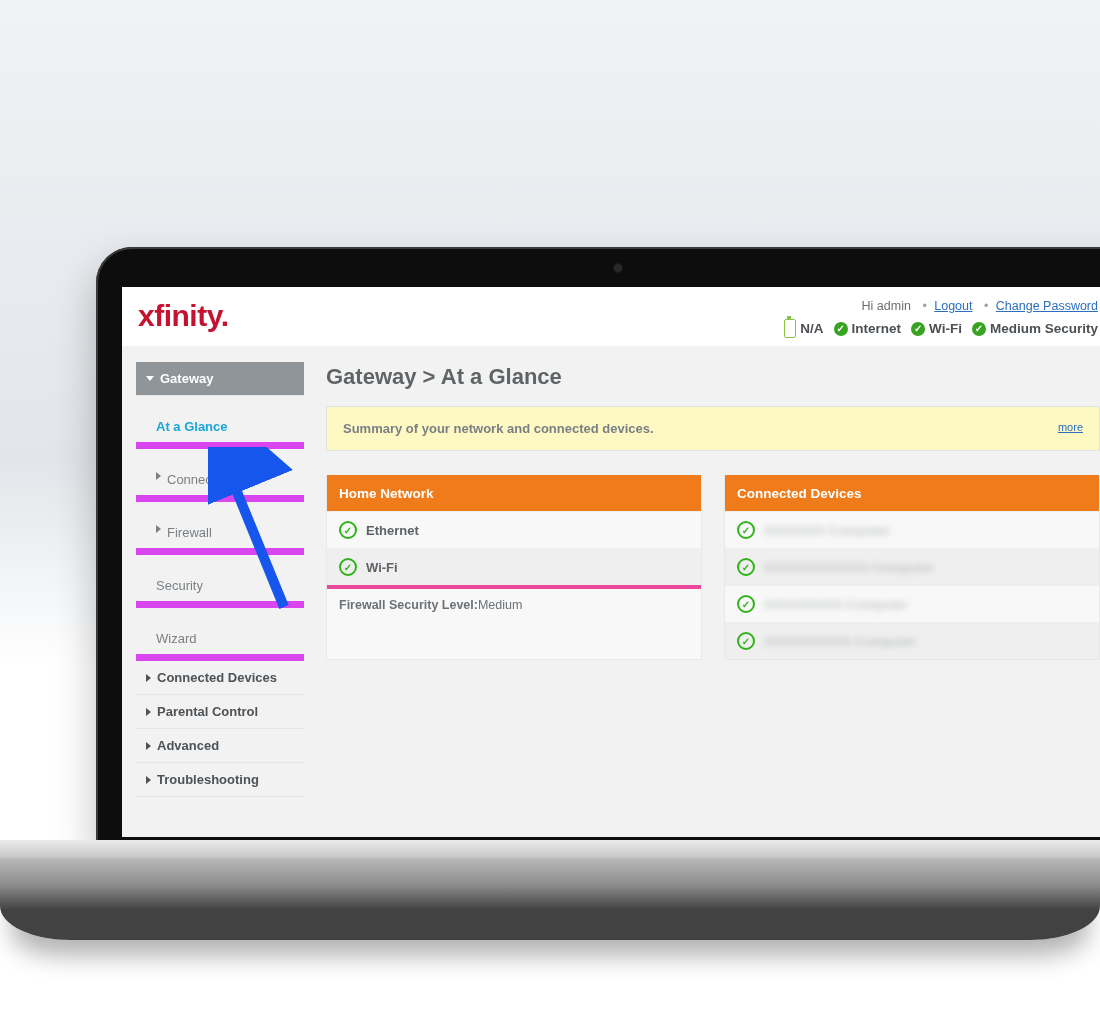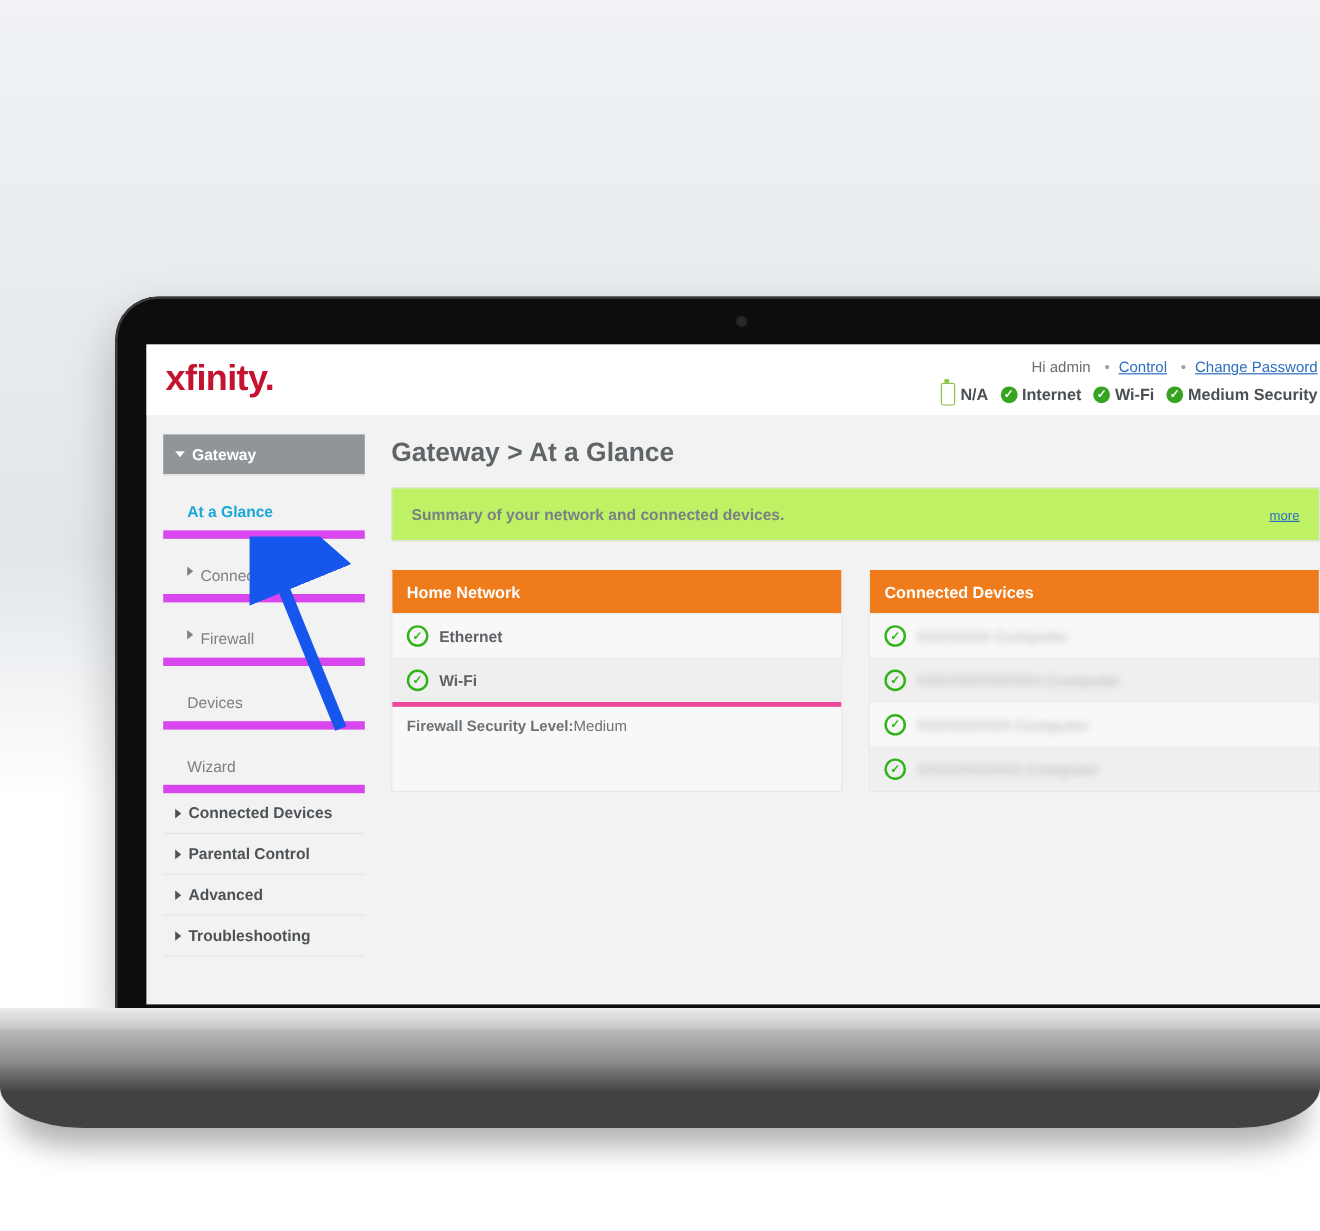--- a/index.html
+++ b/index.html
@@ -71,22 +71,22 @@
   .sb-group{font-weight:bold;padding:9px 10px;border-bottom:1px solid #e3e5e7;cursor:pointer;display:flex;align-items:center;gap:6px;}
   .sb-group.active{background:#8f9599;color:#fff;}
   .sb-sub{padding:23px 10px 8px 20px;border-bottom:7px solid #d946ef;color:#7b8085;cursor:pointer;display:flex;align-items:flex-start;gap:6px;}
   .sb-sub.active{color:#19a7d8;font-weight:bold;}
   .caret{display:inline-block;width:0;height:0;}
   .caret.down{border-left:4px solid transparent;border-right:4px solid transparent;border-top:5px solid currentColor;}
   .caret.right{border-top:4px solid transparent;border-bottom:4px solid transparent;border-left:5px solid currentColor;}
   .main{flex:1;min-width:0;}
   .page-title{font-size:22px;font-weight:bold;color:#5f6467;margin:2px 0 16px 0;}
   .summary-bar{
-    background:#bef264;border:1px solid #e1e3e5;padding:14px 16px;
-    display:flex;justify-content:space-between;align-items:flex-end;color:#7a7f83;font-size:13px;font-weight:600;
+    background:#fef9c3;border:1px solid #e1e3e5;padding:14px 16px;
+    display:flex;justify-content:space-between;align-items:flex-start;color:#7a7f83;font-size:13px;font-weight:600;
   }
   .summary-bar a{color:#2d6fbf;font-size:11px;text-decoration:underline;font-weight:normal;}
   .panels{display:flex;gap:22px;margin-top:24px;}
   .panel{flex:1;background:#f8f8f8;border:1px solid #e7e8ea;border-top:none;}
   .panel-h{background:#ef7b1a;color:#fff;font-weight:bold;padding:10px 12px;font-size:13.5px;border-top:1px solid #ef7b1a;}
   .panel-row{padding:9px 12px;display:flex;align-items:center;gap:9px;font-size:13px;color:#5e6266;font-weight:600;border-top:1px solid #eceef0;}
   .panel-row.alt{background:#efefef;}
   .panel-text{padding:9px 12px;font-size:12.5px;color:#6d7276;border-top:4px solid #ec4899;}
   .ico-check-o{
     display:inline-flex;width:14px;height:14px;border-radius:50%;border:2px solid #2fb318;color:#2fb318;
@@ -107,21 +107,21 @@
   <div class="screen">
 
     <div class="page-top">
       <div class="logo">
         <span>xfinity</span><span class="dot">.</span>
       </div>
       <div class="top-right">
         <div class="top-links">
           <span>Hi admin</span>
           <span class="bullet">•</span>
-          <a href="#">Control</a>
+          <a href="#">Logout</a>
           <span class="bullet">•</span>
           <a href="#">Change Password</a>
         </div>
         <div class="status-bar">
           <div class="status-item">
             <span class="ico-batt"></span>
             <span>N/A</span>
           </div>
           <div class="status-item">
             <span class="ico-check">✓</span>
@@ -151,21 +151,21 @@
         </div>
         <div class="sb-sub">
           <span class="caret right"></span>
           <span>Connection</span>
         </div>
         <div class="sb-sub">
           <span class="caret right"></span>
           <span>Firewall</span>
         </div>
         <div class="sb-sub">
-          <span>Devices</span>
+          <span>Security</span>
         </div>
         <div class="sb-sub">
           <span>Wizard</span>
         </div>
         <div class="sb-group" style="background:transparent;color:#4d5256;">
           <span class="caret right"></span>
           <span>Connected Devices</span>
         </div>
         <div class="sb-group" style="background:transparent;color:#4d5256;">
           <span class="caret right"></span>

